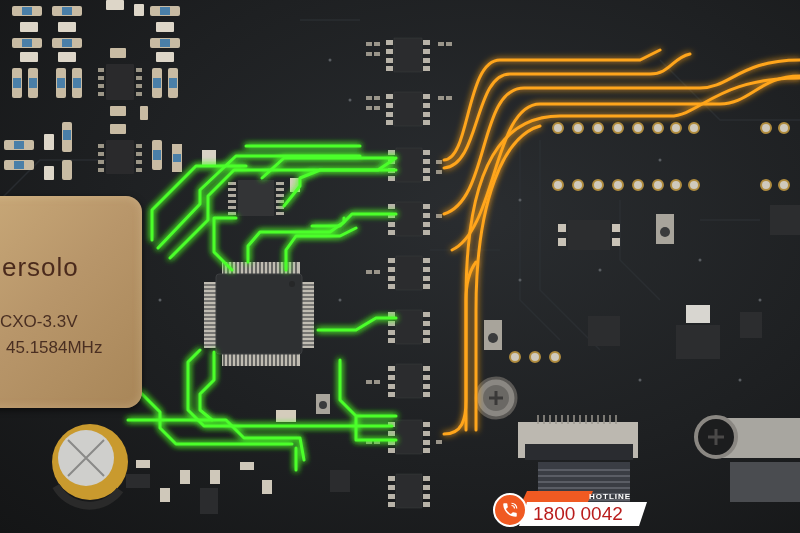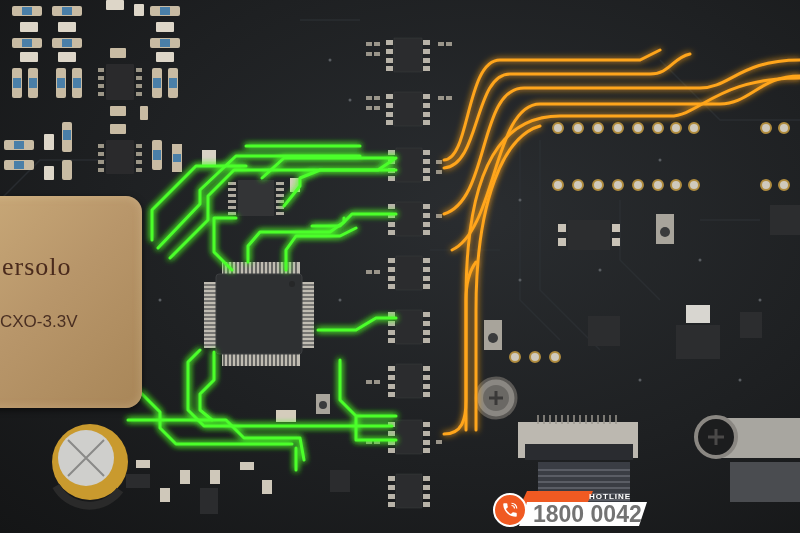--- a/index.html
+++ b/index.html
@@ -3,32 +3,32 @@
 <meta charset="utf-8">
 <style>
   html,body{margin:0;padding:0;background:#1a1c1e;}
   #stage{position:relative;width:800px;height:533px;overflow:hidden;
     background:radial-gradient(ellipse at 60% 40%, #2a2d30 0%, #1e2022 55%, #141516 100%);
     font-family:"Liberation Sans",sans-serif;}
   svg.board{position:absolute;left:0;top:0;}
   .crystal{position:absolute;left:-20px;top:196px;width:162px;height:212px;
     background:linear-gradient(135deg,#c8a878 0%,#b8966a 45%,#a88658 100%);
     border-radius:0 16px 16px 0;box-shadow:0 2px 6px rgba(0,0,0,.6), inset 0 0 10px rgba(255,240,200,.25);}
-  .crystal .brand{position:absolute;left:22px;top:56px;font-size:26px;color:#4a2a1c;letter-spacing:1px;font-family:Liberation Serif, serif;}
+  .crystal .brand{position:absolute;left:22px;top:56px;font-size:26px;color:#4a2a1c;letter-spacing:1px;font-family:Liberation Sans, sans-serif;}
   .crystal .l1{position:absolute;left:20px;top:116px;font-size:17px;color:#4a2f22;}
   .crystal .l2{position:absolute;left:26px;top:142px;font-size:17px;color:#4a2f22;}
   .badge{position:absolute;top:493px;height:34px;}
   .badge .circ{position:absolute;left:0;top:0;width:34px;height:34px;border-radius:50%;
     background:#f05a22;border:2px solid #fff;box-sizing:border-box;display:flex;align-items:center;justify-content:center;}
   .badge .tab{position:absolute;left:28px;top:-2px;height:13px;background:#f05a22;
     clip-path:polygon(6px 0,100% 0,calc(100% - 6px) 100%,0 100%);}
   .badge .lbl{position:absolute;top:-1px;font-size:8px;font-weight:bold;color:#fff;letter-spacing:1px;padding-left:36px;}
   .badge .val{position:absolute;left:26px;top:9px;height:24px;background:#fff;
     clip-path:polygon(8px 0,100% 0,calc(100% - 8px) 100%,0 100%);
-    color:#737373;font-weight:bold;font-size:23px;line-height:24px;padding-left:14px;box-sizing:border-box;}
+    color:#b91c1c;font-weight:normal;font-size:19px;line-height:24px;padding-left:14px;box-sizing:border-box;}
 </style>
 </head>
 <body>
 
 <div id="stage">
 
   <svg class="board" width="800" height="533" viewBox="0 0 800 533">
     <defs>
       <filter id="glowG" x="-20%" y="-20%" width="140%" height="140%">
         <feGaussianBlur stdDeviation="3" result="b"></feGaussianBlur>
@@ -440,20 +440,21 @@
         <circle cx="160" cy="300" r="1.5"></circle>
       <circle cx="340" cy="300" r="1.5"></circle>
         <circle cx="660" cy="160" r="1.5"></circle>
         <circle cx="760" cy="300" r="1.5"></circle>
     </g>
   </svg>
 
   <div class="crystal">
     <div class="brand">ersolo</div>
     <div class="l1">CXO-3.3V</div>
+    <div class="l2">45.1584MHz</div>
   </div>
 
   <div class="badge" style="left:493px;width:160px;">
     <div class="tab" style="width:72px;"></div>
     <div class="lbl" style="left:60px;">HOTLINE</div>
     <div class="val" style="width:128px;">1800 0042</div>
     <div class="circ">
       <svg width="18" height="18" viewBox="0 0 24 24">
         <path d="M6.6 10.8c1.4 2.8 3.8 5.1 6.6 6.6l2.2-2.2c.3-.3.7-.4 1-.2 1.1.4 2.3.6 3.6.6.6 0 1 .4 1 1V20c0 .6-.4 1-1 1C10.6 21 3 13.4 3 4c0-.6.4-1 1-1h3.5c.6 0 1 .4 1 1 0 1.3.2 2.5.6 3.6.1.3 0 .7-.2 1L6.6 10.8z" fill="#fff"></path>
         <path d="M14 3a7 7 0 0 1 7 7M14 6a4 4 0 0 1 4 4" stroke="#fff" stroke-width="1.6" fill="none"></path>

